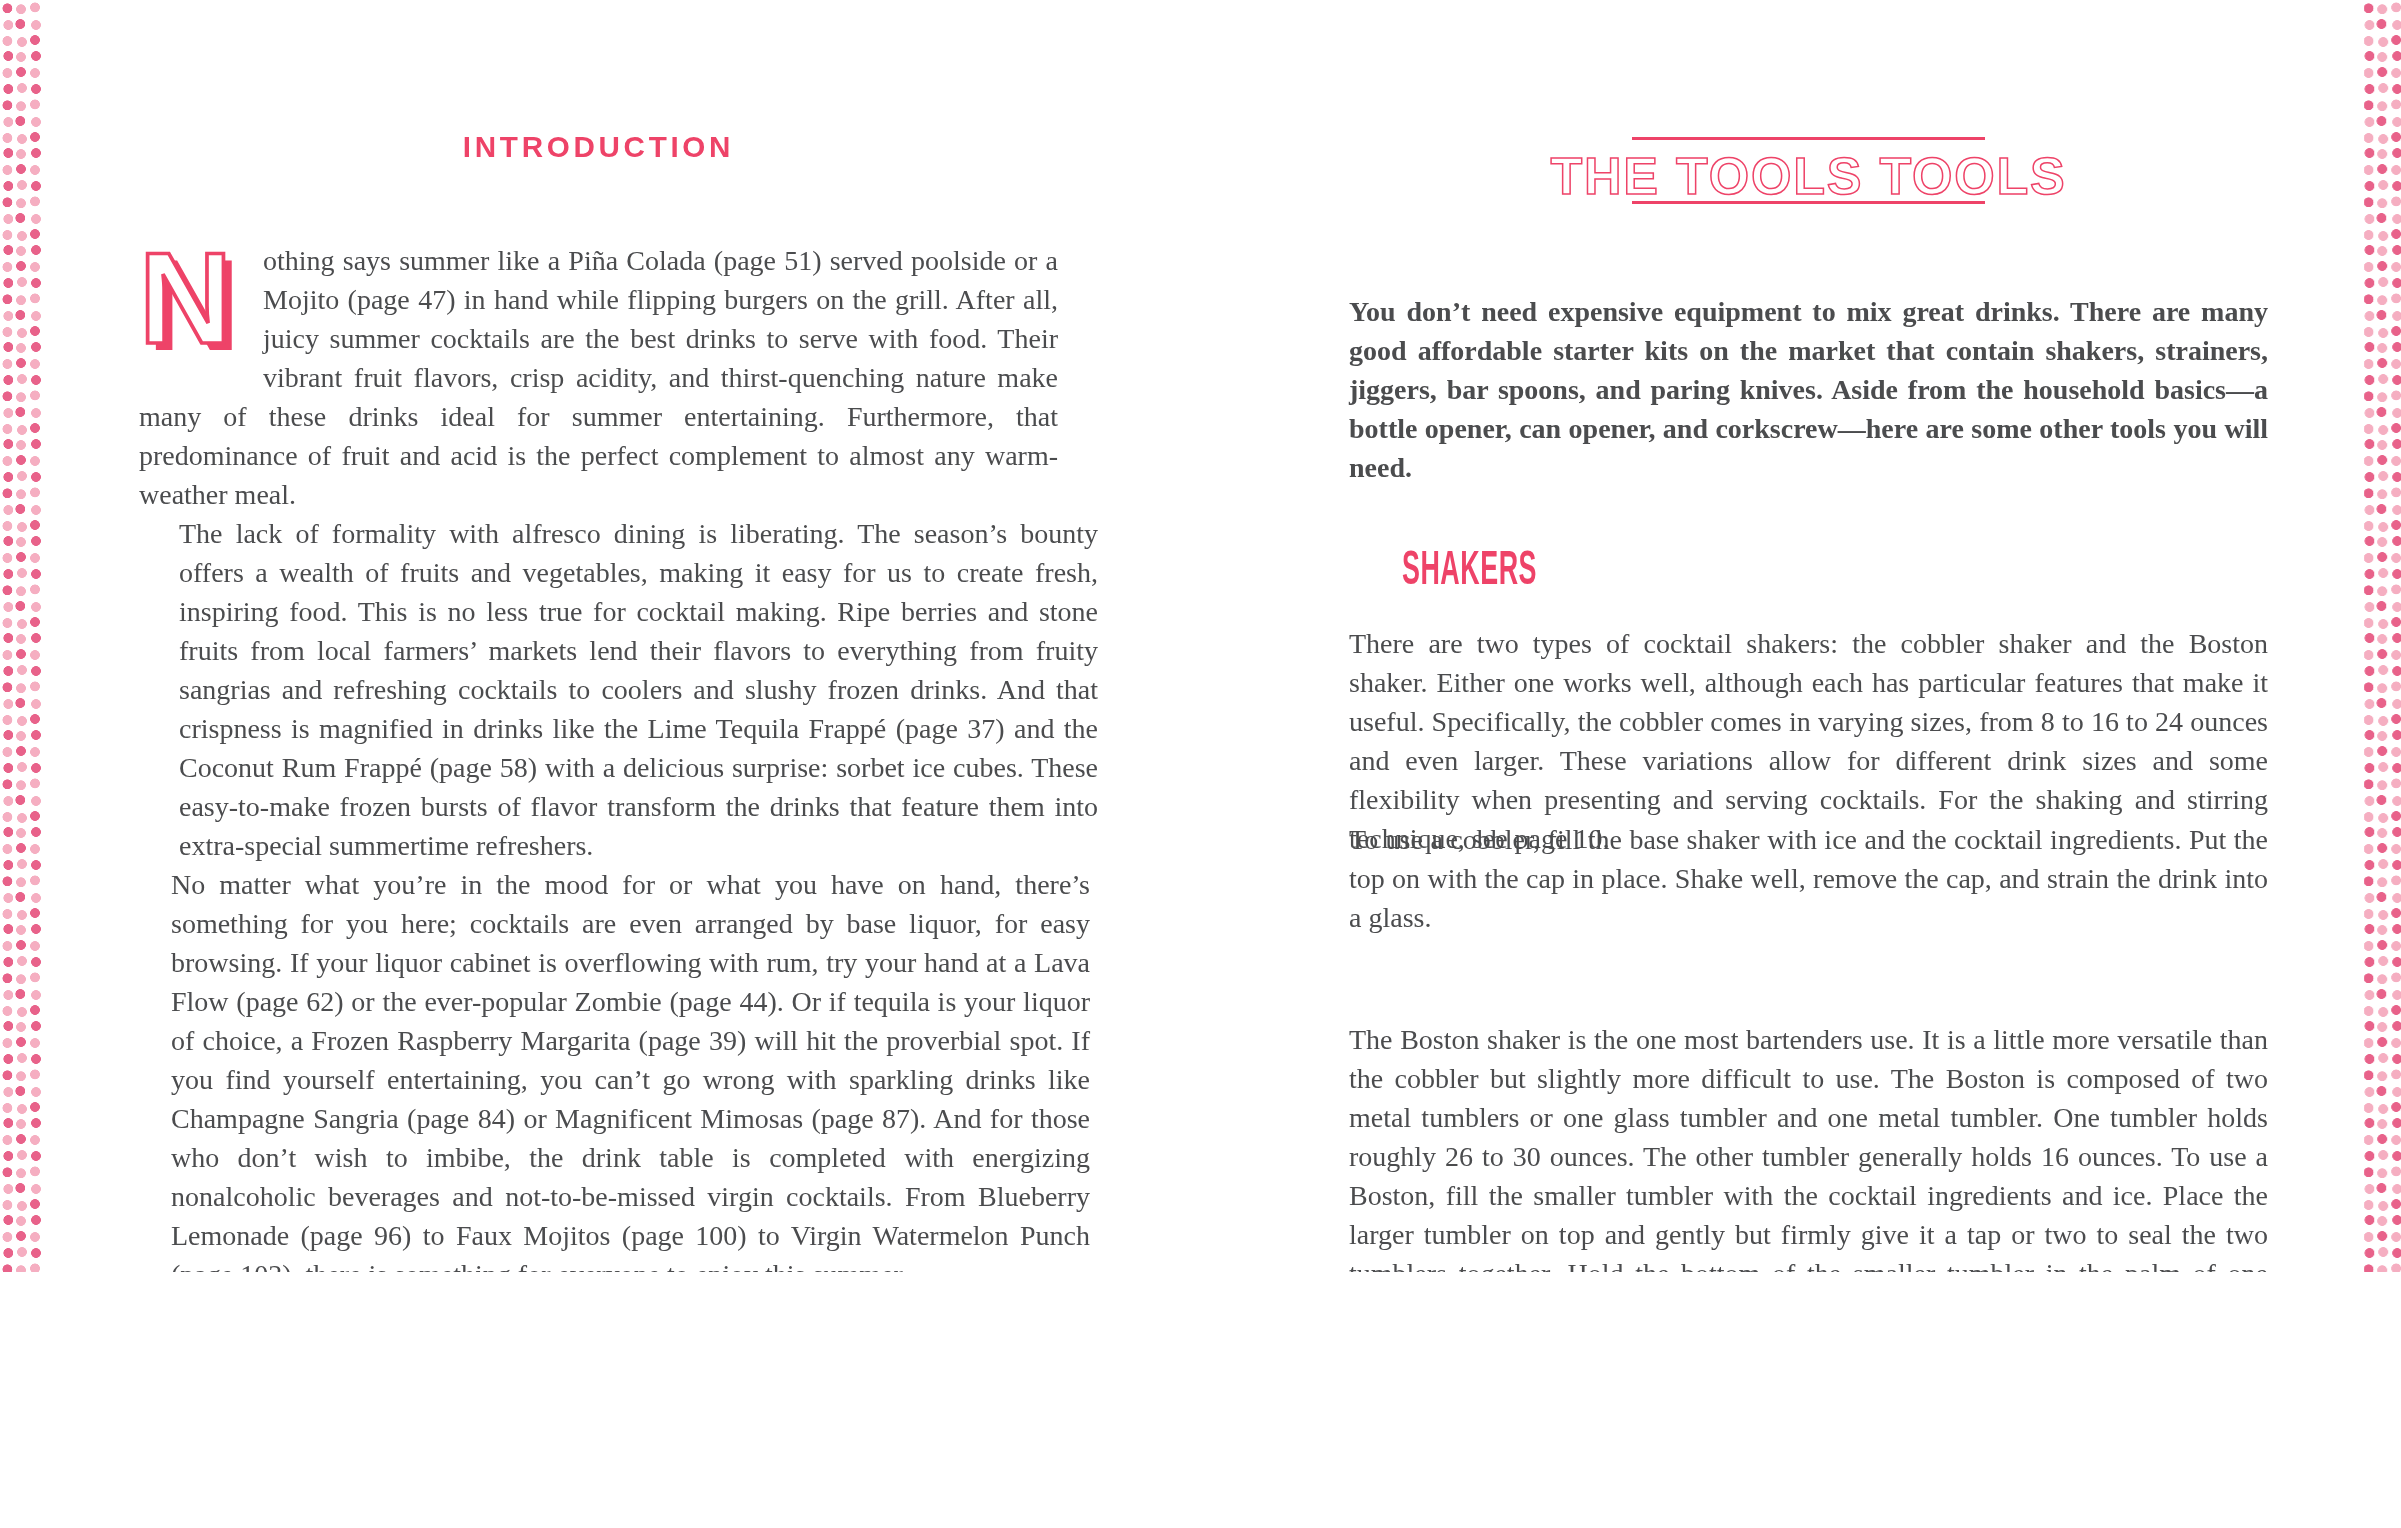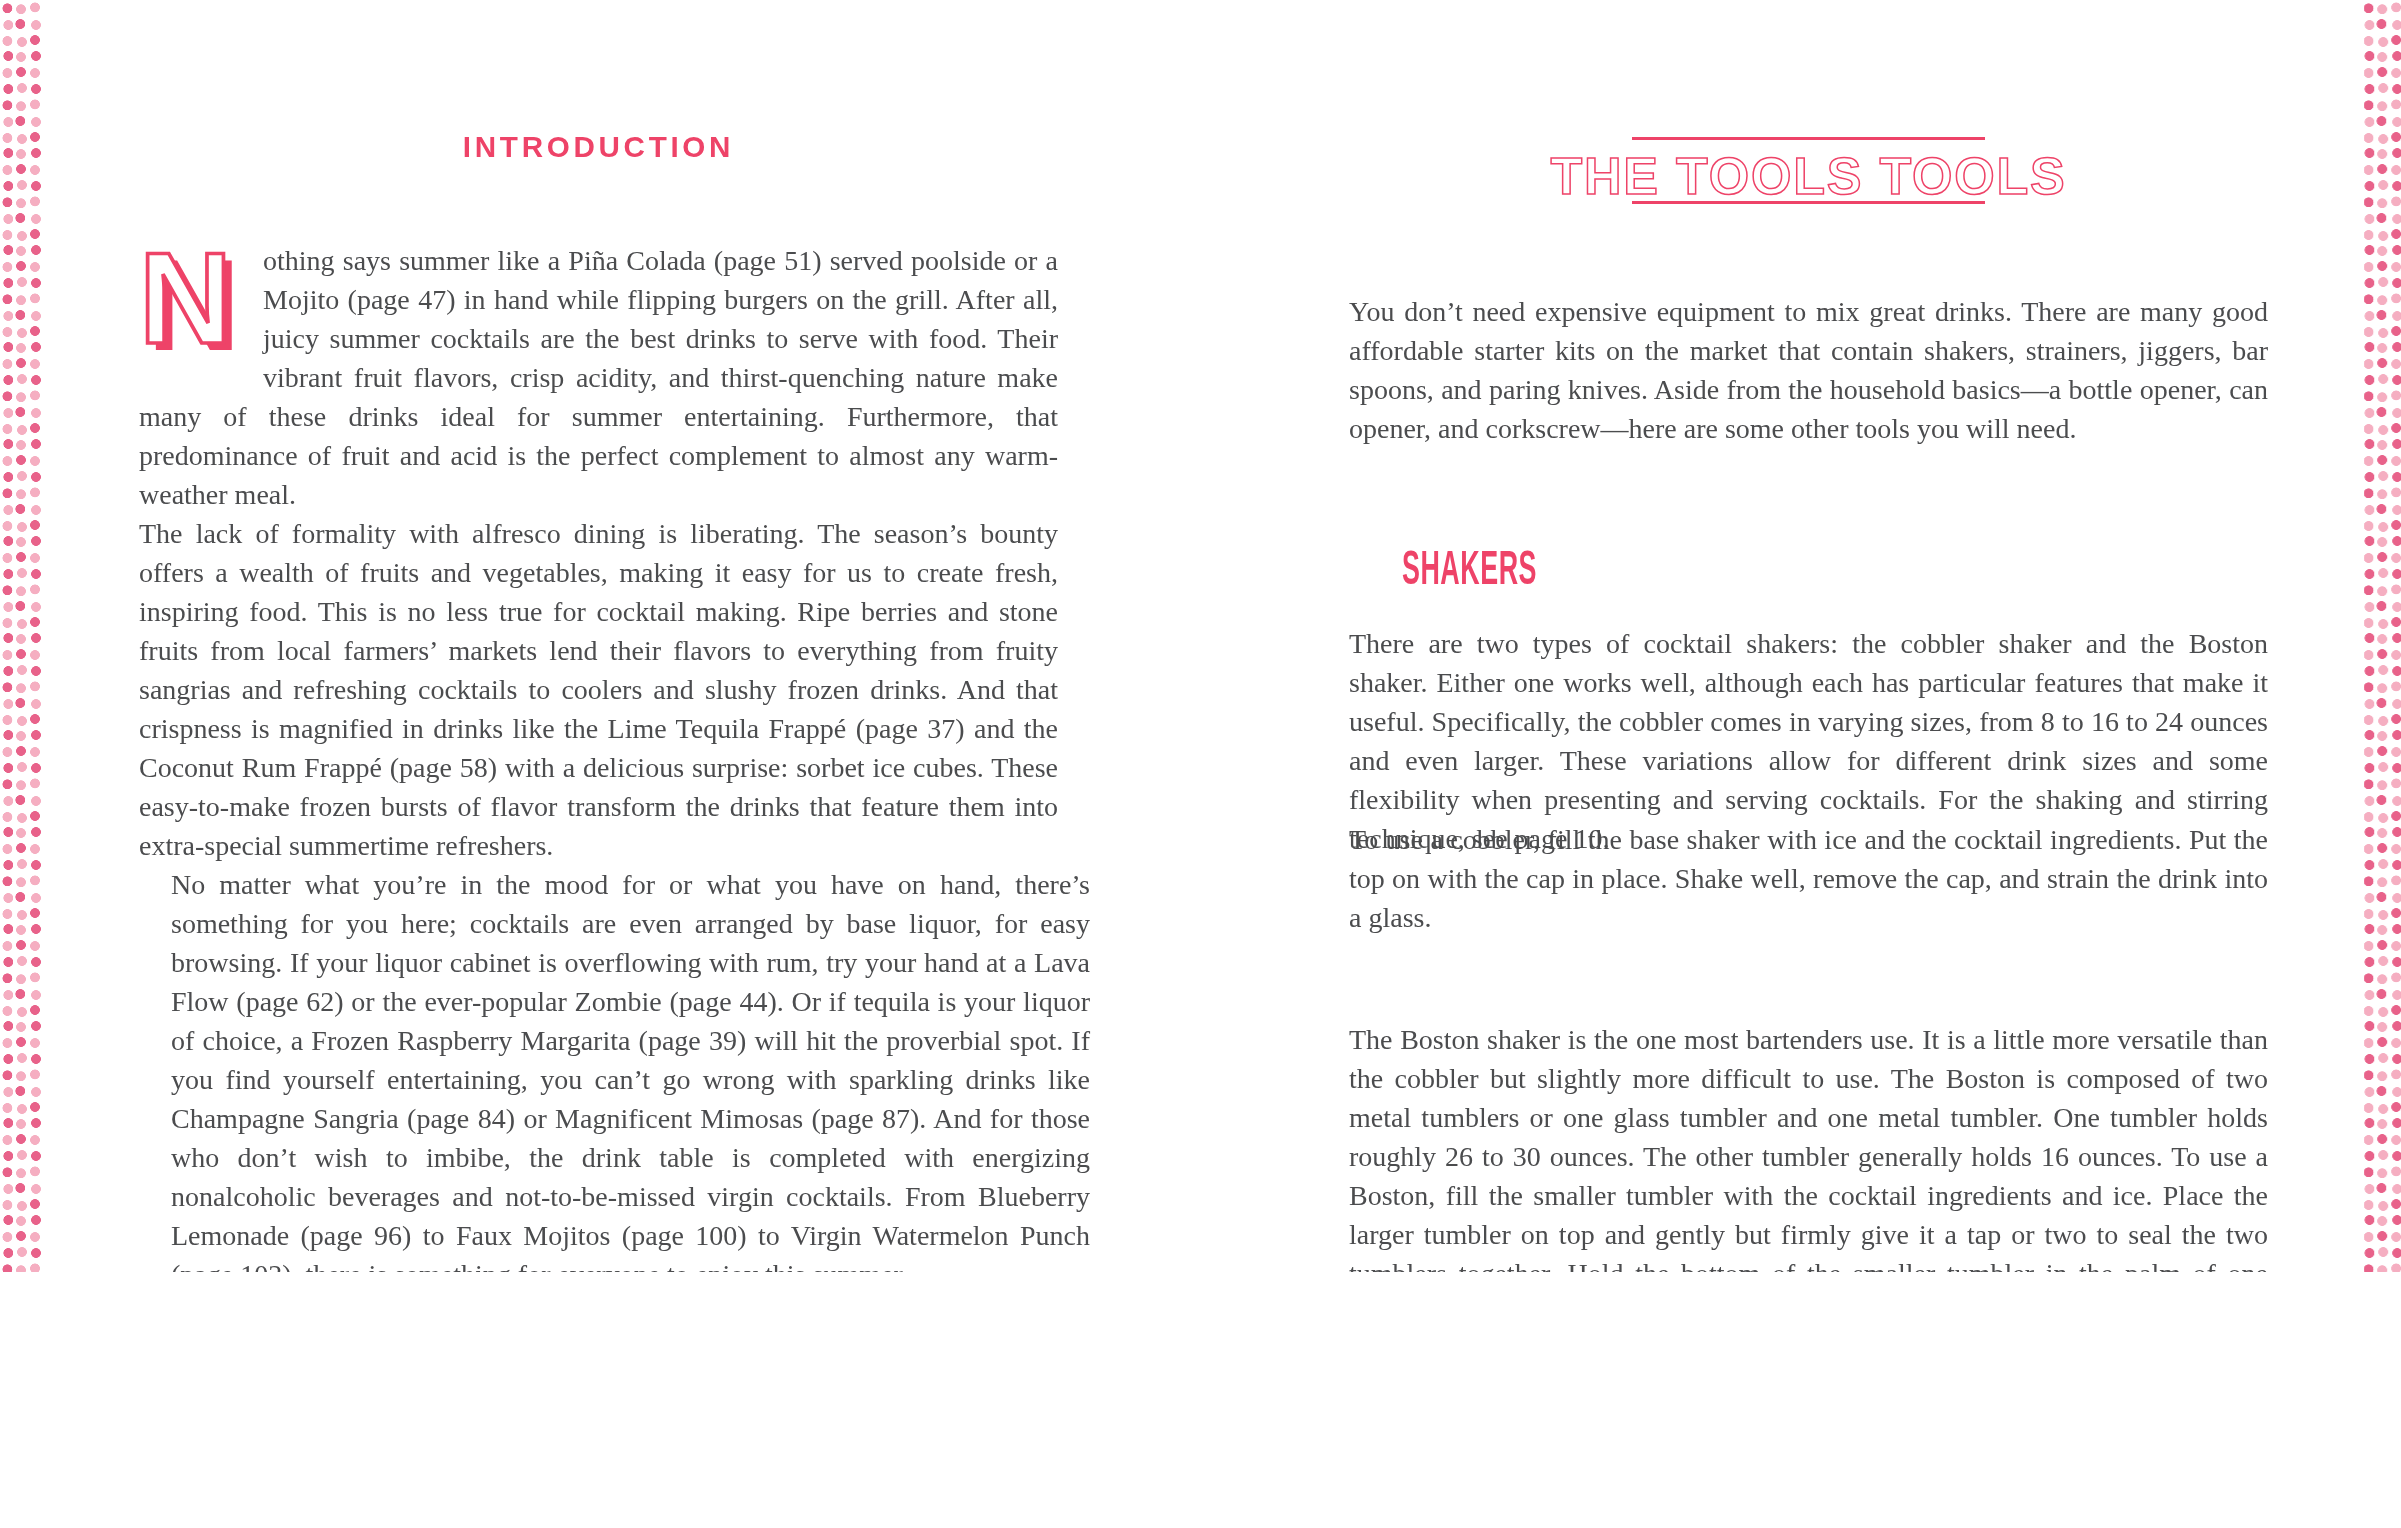--- a/index.html
+++ b/index.html
@@ -60,21 +60,21 @@
   .col-right{left:1349px;}
 
   
   .intro-title{
     position:absolute;left:139px;top:130px;width:919px;margin:0;
     font-family:"Liberation Sans", sans-serif;
     font-weight:bold;font-size:29.6px;letter-spacing:3.7px;
     color:var(--pink);text-align:center;
   }
   .p-l1{top:241px;}
-  .p-l2{top:514px;}
+  .p-l2{top:514px;margin-left:40px;}
   .p-l3{top:865px;margin-left:32px;}
   .dropcap{
     float:left;
     width:102px;height:115px;
     margin:5.5px 22px 0 0;
     font-family:"Liberation Sans", sans-serif;
     font-weight:bold;
     font-size:129px;line-height:103px;
     color:#ffffff;
     -webkit-text-stroke:3.7px var(--pink);
@@ -89,21 +89,21 @@
   .rule-top{top:137px;}
   .rule-bottom{top:201px;}
   .tools-title{
     position:absolute;left:1349px;top:146px;width:919px;margin:0;
     font-family:"Liberation Sans", sans-serif;
     font-weight:bold;font-size:52px;letter-spacing:1.8px;
     text-align:center;
     color:transparent;
     -webkit-text-stroke:1.5px var(--pink);
   }
-  .p-r1{top:292px;}
+  .p-r1{top:292px;font-weight:bold;}
   .shakers{
     position:absolute;left:1349px;top:545px;width:919px;margin:0;
     text-align:left;line-height:44px;
   }
   .shakers-text{
     display:inline-block;
     font-family:"Liberation Sans", sans-serif;
     font-weight:bold;font-size:48px;line-height:44px;
     color:var(--pink);
     transform:scale(0.56,1.02);

